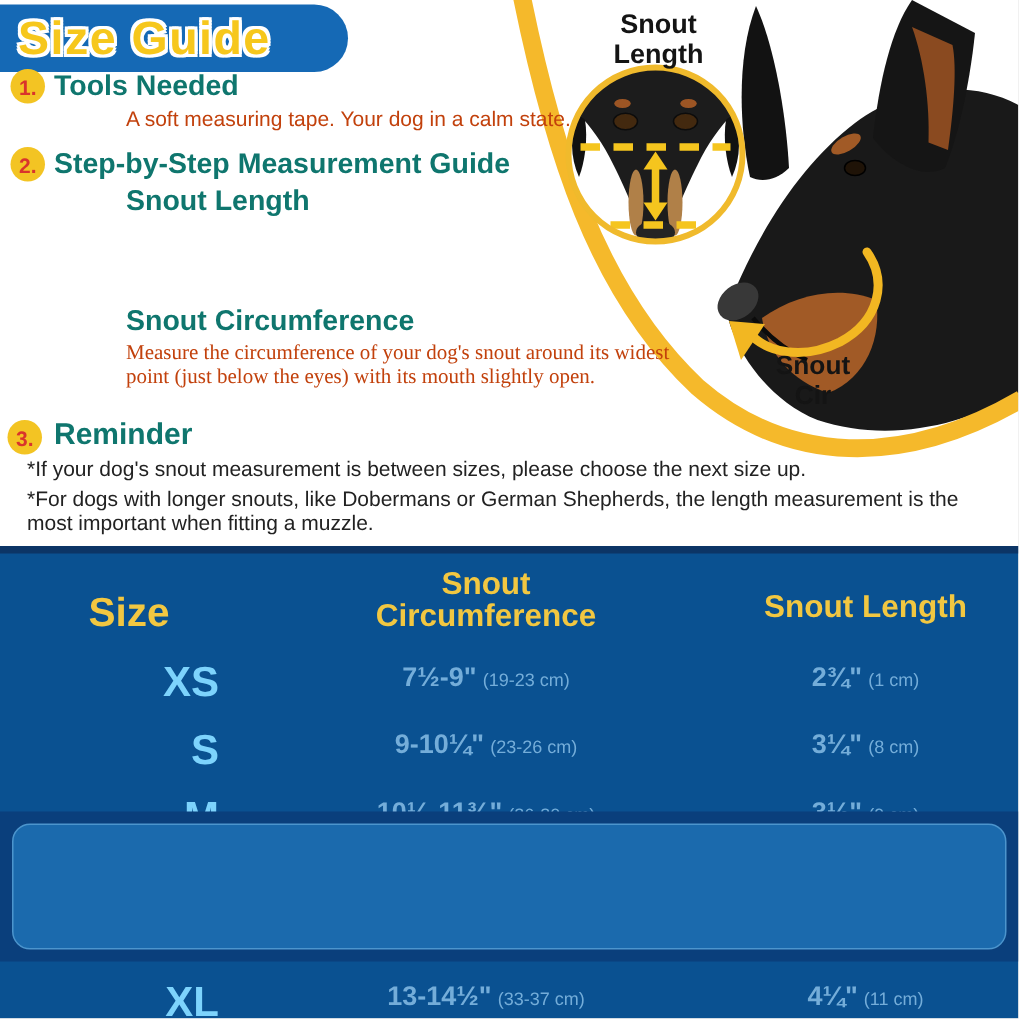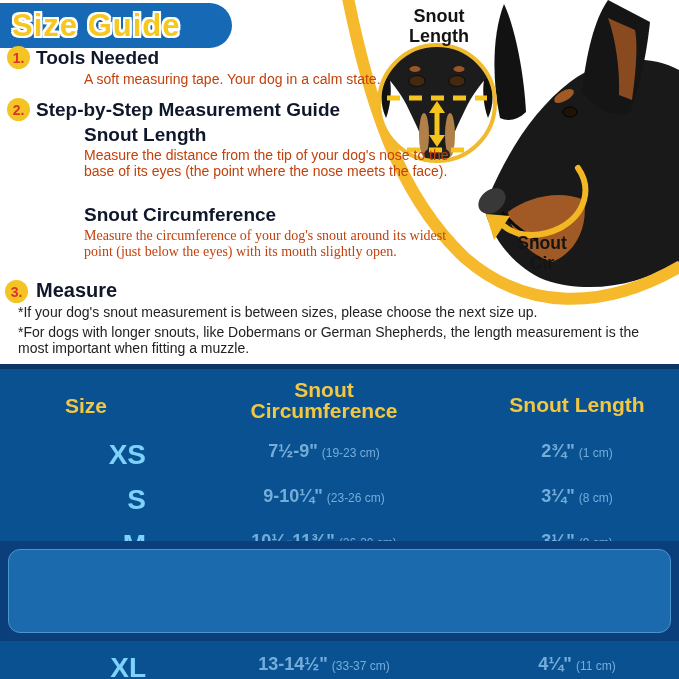--- a/index.html
+++ b/index.html
@@ -21,21 +21,21 @@
     text-shadow:-2px -2px 0 #fff,2px -2px 0 #fff,-2px 2px 0 #fff,2px 2px 0 #fff,
                  0 -2px 0 #fff,0 2px 0 #fff,-2px 0 0 #fff,2px 0 0 #fff;
   }
 
   
   .badge{
     width:23px;height:23px;border-radius:50%;background:#f3c423;
     color:#d9342c;font-size:14px;font-weight:bold;
     display:flex;align-items:center;justify-content:center;
   }
-  .h-blue{font-weight:bold;color:#0f172a;}
+  .h-blue{font-weight:bold;color:#0f766e;}
   .step-h{font-size:19px;}
   .sub-h{font-size:19px;}
   .body-txt{font-size:14px;line-height:15.5px;color:#c2410c;}
   .note-txt{font-size:14px;line-height:16px;color:#222222;}
 
   
   .graphic{left:340px;top:0;width:339px;height:368px;overflow:hidden;}
   .diagram-label{
     font-size:18px;font-weight:bold;color:#141414;text-align:center;
     white-space:pre-line;line-height:1.12;
@@ -127,35 +127,34 @@
   </div>
   <div class="abs h-blue step-h" style="left:36px;top:47px;">Tools Needed</div>
   <div class="abs body-txt" style="left:84px;top:72px;width:400px;">A soft measuring tape. Your dog in a calm state.</div>
 
   <div class="abs badge" style="left:7px;top:98px;">
     <span>2.</span>
   </div>
   <div class="abs h-blue step-h" style="left:36px;top:99px;">Step-by-Step Measurement Guide</div>
 
   <div class="abs h-blue sub-h" style="left:84px;top:124px;">Snout Length</div>
-  <div class="abs body-txt" style="left:84px;top:148px;width:388px;">Measure the distance from the tip of your dog's nose to the base of its eyes (the point where the nose meets the face).</div>
 
   <div class="abs h-blue sub-h" style="left:84px;top:204px;">Snout Circumference</div>
   <div class="abs body-txt" style="left:84px;top:228px;width:382px;font-family:Liberation Serif, serif;">Measure the circumference of your dog's snout around its widest point (just below the eyes) with its mouth slightly open.</div>
 
   <div class="abs badge" style="left:5px;top:280px;">
     <span>3.</span>
   </div>
-  <div class="abs h-blue" style="left:36px;top:279px;font-size:20px;">Measure</div>
+  <div class="abs h-blue" style="left:36px;top:279px;font-size:20px;">Reminder</div>
   <div class="abs note-txt" style="left:18px;top:324px;width:652px;">*For dogs with longer snouts, like Dobermans or German Shepherds, the length measurement is the most important when fitting a muzzle.</div>
   <div class="abs note-txt" style="left:18px;top:304px;width:652px;">*If your dog's snout measurement is between sizes, please choose the next size up.</div>
 
   <div class="abs size-table">
 
-    <div class="abs th" style="left:26px;top:26px;width:120px;font-size:21px;">Size</div>
+    <div class="abs th" style="left:26px;top:26px;width:120px;font-size:27px;">Size</div>
     <div class="abs th" style="left:164px;top:10px;width:320px;font-size:21px;">Snout
 Circumference</div>
     <div class="abs th" style="left:457px;top:25px;width:240px;font-size:21px;">Snout Length</div>
 
     <div>
       <div class="abs cell-size" style="top:70px;">XS</div>
       <div class="abs cell-circ" style="top:72px;">
         <span class="v">7½-9"</span>
         <span class="u">(19-23 cm)</span>
       </div>

